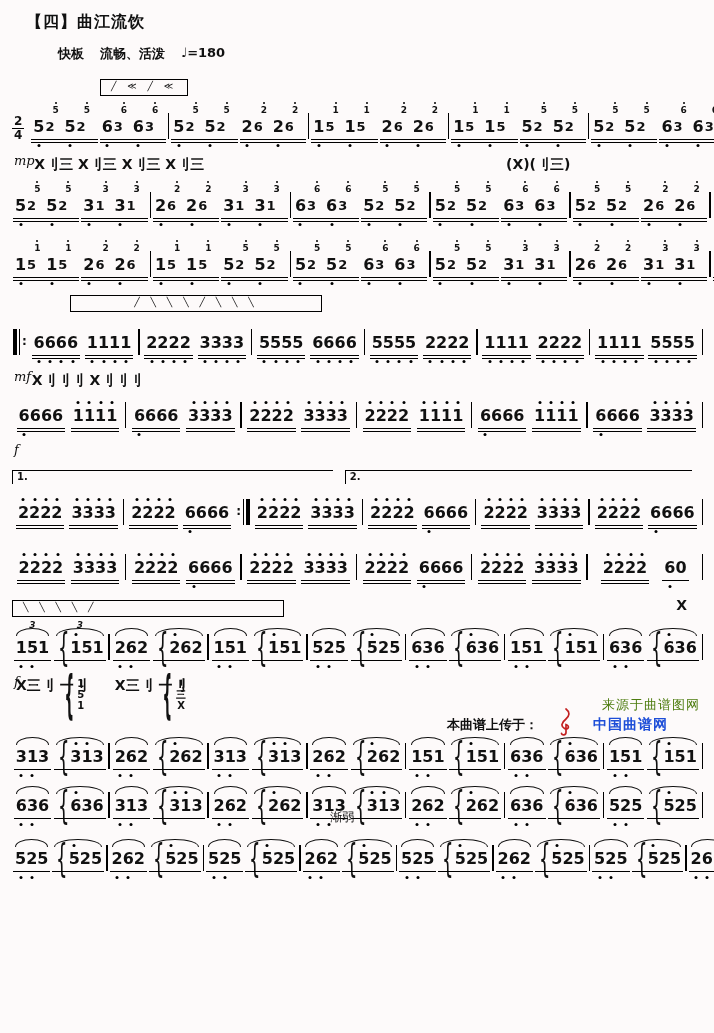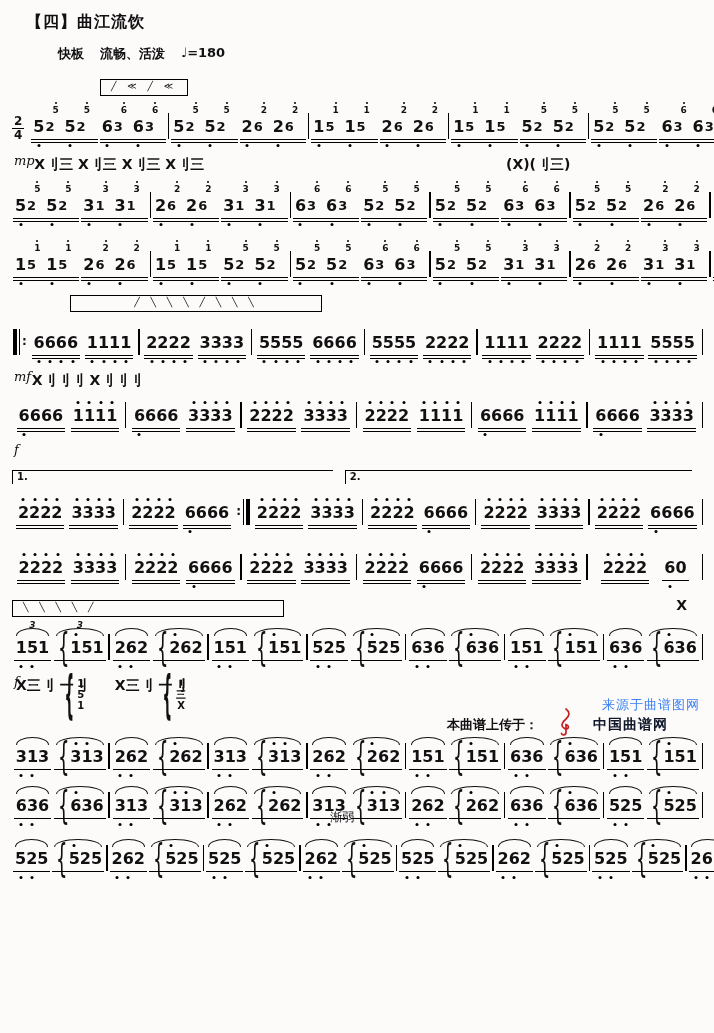--- a/index.html
+++ b/index.html
@@ -49,23 +49,23 @@
   .mnote.right{left:auto;right:12%;}
   .vstack{position:absolute;top:100%;margin-top:14px;left:54%;display:flex;align-items:center;}
   .vstack .vbrace{font-size:15px;transform:scaleY(3.4) scaleX(0.9);margin-right:3px;font-weight:bold;}
   .vstack .col{display:flex;flex-direction:column;line-height:11px;font-size:10px;font-weight:bold;align-items:center;}
   .above-label{position:absolute;bottom:100%;margin-bottom:6px;left:46%;font-size:12px;font-weight:normal;}
   
   .s1{margin-bottom:36px}.s2{margin-bottom:16px}.s3{margin-bottom:14px}.s4{margin-bottom:30px}
   .s5{margin-bottom:38px}.s6{margin-bottom:12px}.s7{margin-bottom:16px}.s8{margin-bottom:66px}
   .s9{margin-bottom:6px}.s10{margin-bottom:10px}.s11{margin-bottom:0}
   
-  .wm{position:absolute;right:14px;bottom:20px;color:#3b82f6;font-size:13px;letter-spacing:1px;}
+  .wm{position:absolute;right:14px;bottom:20px;color:#4d7c0f;font-size:13px;letter-spacing:1px;}
   .upload{position:absolute;right:46px;bottom:0;display:flex;align-items:flex-end;gap:20px;font-size:13px;font-weight:bold;}
-  .upload .site{color:#0f172a;font-size:14px;letter-spacing:1px;}
+  .upload .site{color:#1d4ed8;font-size:14px;letter-spacing:1px;}
   .clefwrap{display:inline-block;height:26px;}
 </style>
 </head>
 <body>
 
 <div class="page">
   <div class="title">【四】曲江流饮</div>
   <div class="tempo">
     <span>快板</span>
     <span>流畅、活泼</span>

